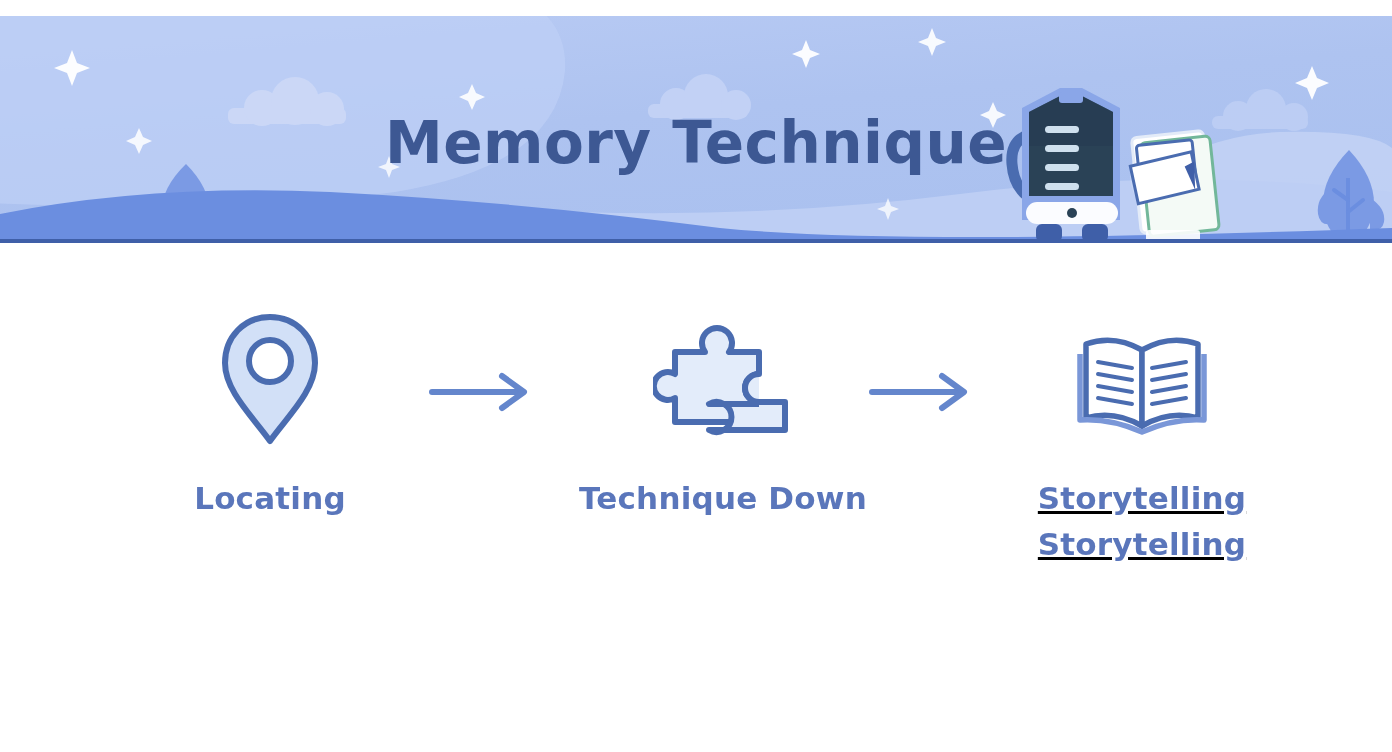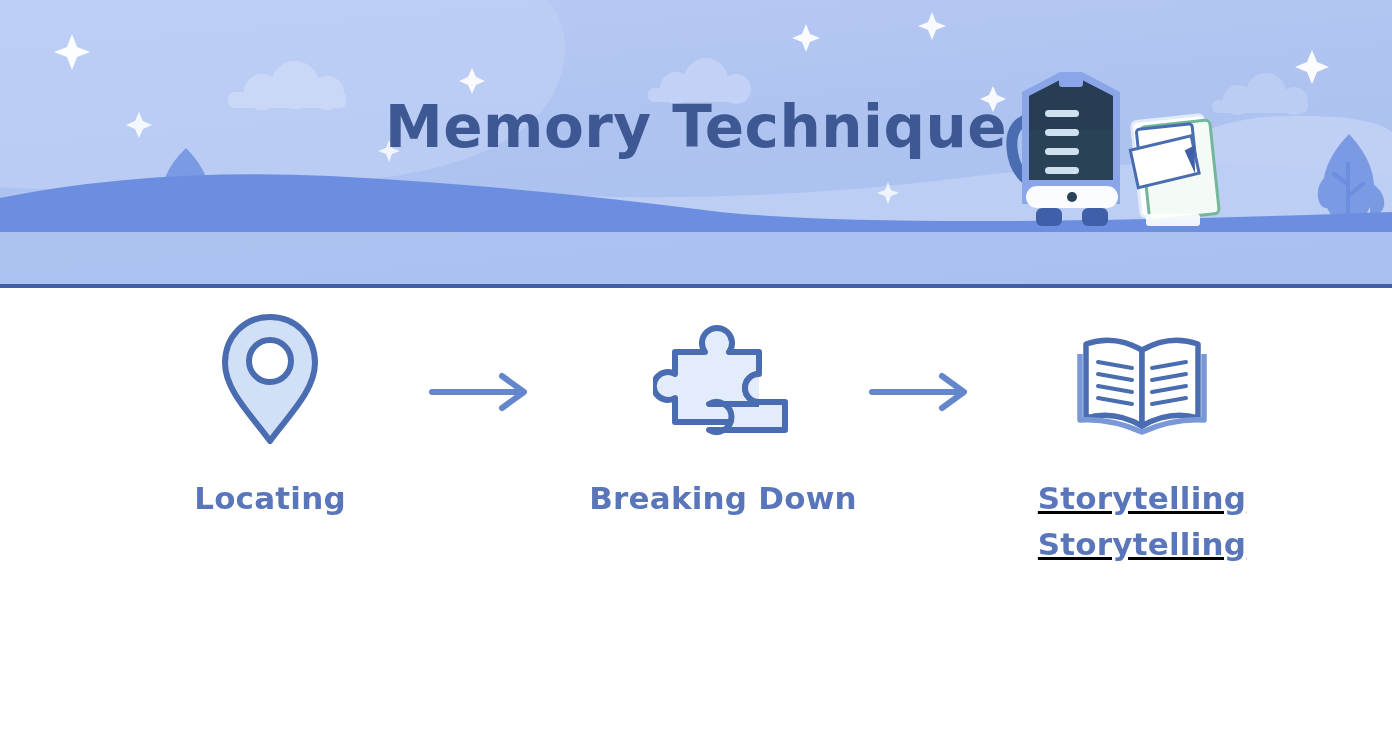--- a/index.html
+++ b/index.html
@@ -18,23 +18,23 @@
     position: relative;
     width: 1392px;
     height: 752px;
     background: #ffffff;
   }
 
   
   .banner {
     position: absolute;
     left: 0;
-    top: 0;
-    width: 1392px;
-    height: 288px;
+    top: 16px;
+    width: 1392px;
+    height: 227px;
     overflow: hidden;
     background: linear-gradient(175deg, #b9cbf4 0%, #aec3f0 45%, #a9c0ef 100%);
     border-bottom: 4px solid #3f5fa8;
     box-sizing: border-box;
   }
   .banner svg.scene {
     position: absolute;
     left: 0;
     top: 0;
     width: 1392px;
@@ -245,21 +245,21 @@
                    Z" fill="#e3ecfa" stroke="#4a6cb0" stroke-width="6" stroke-linejoin="round"></path>
           <path d="M 106,62
                    A 14,14 0 1 0 106,90
                    L 132,90
                    L 132,118
                    L 56,118
                    A 15,15 0 1 0 56,92
                    L 106,92" fill="#e3ecfa" stroke="#4a6cb0" stroke-width="6" stroke-linejoin="round"></path>
         </svg>
       </div>
-      <div class="step-label">Breaking Down</div>
+      <div class="step-label">Technique Down</div>
     </div>
 
     <div class="arrow arrow-2">
       <svg viewBox="0 0 120 40">
         <path d="M 4,20 L 90,20" stroke="#6486cc" stroke-width="6" stroke-linecap="round" fill="none"></path>
         <path d="M 74,4 L 96,20 L 74,36" stroke="#6486cc" stroke-width="6" stroke-linecap="round" stroke-linejoin="round" fill="none"></path>
       </svg>
     </div>
 
     <div class="step step-3">

